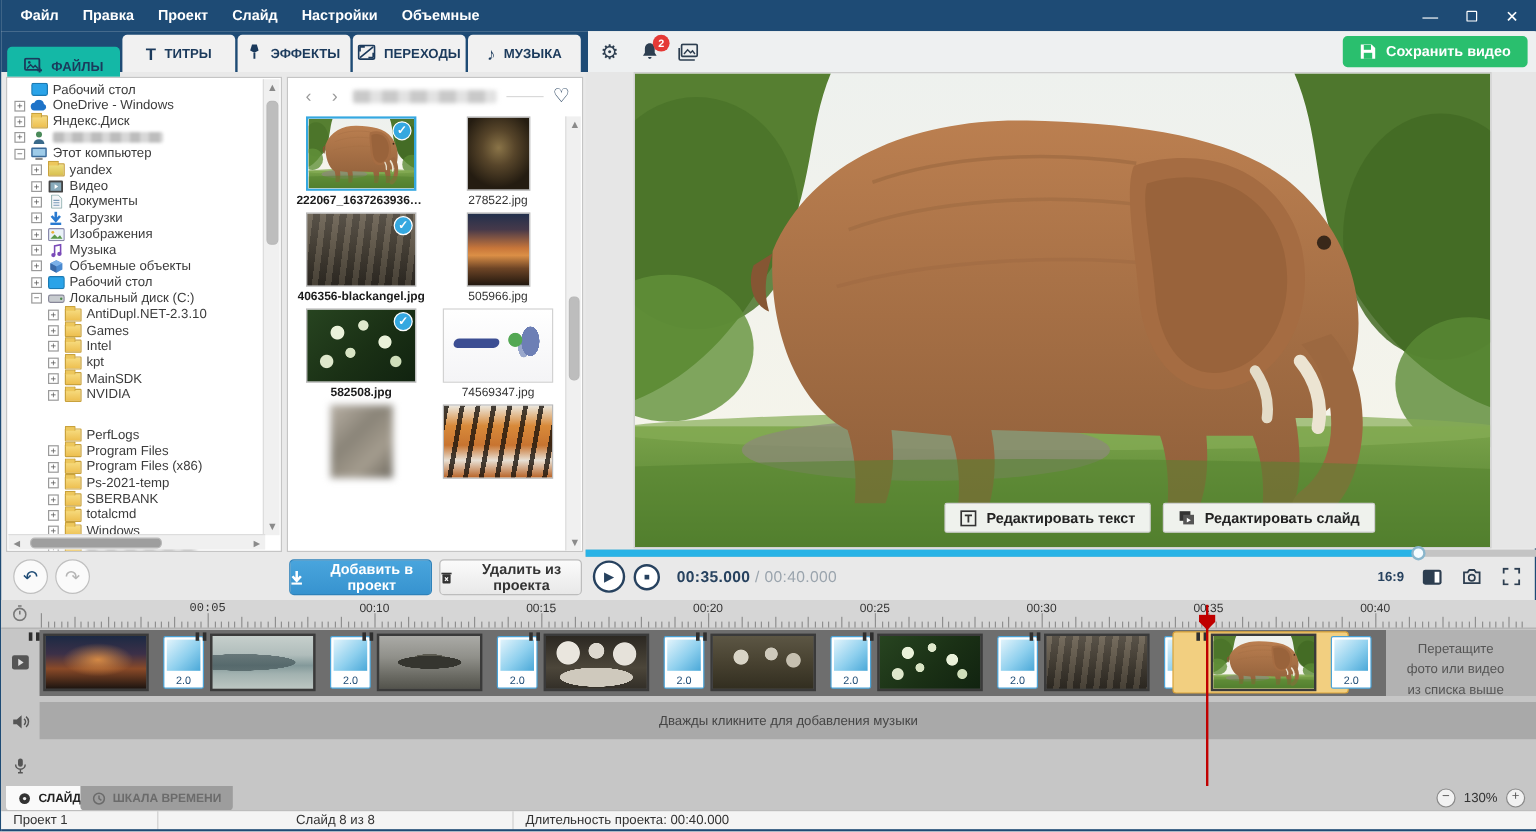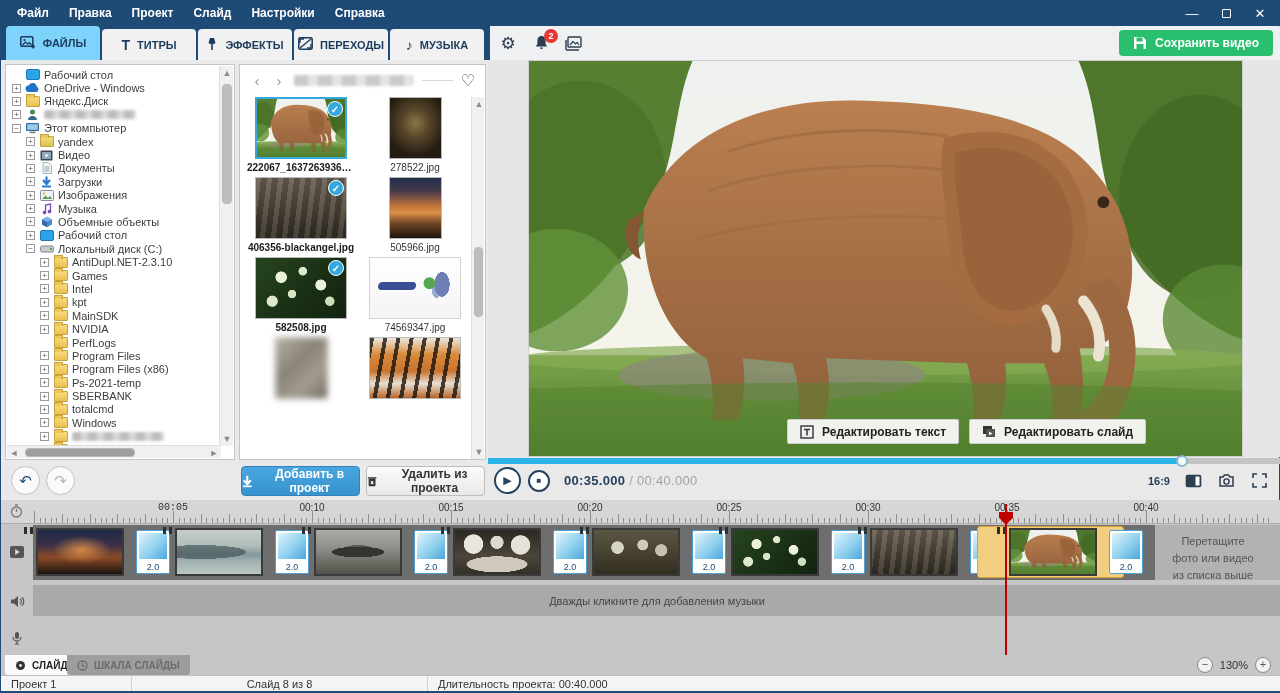--- a/index.html
+++ b/index.html
@@ -13,21 +13,21 @@
   .menu-item { color:#fff; font-size:12px; font-weight:700; padding:2px 8px; cursor:default; }
   .win-controls { position:absolute; right:6px; top:0; height:26px; display:flex; align-items:center; gap:4px; }
   .win-btn { width:30px; height:22px; color:#fff; font-size:13px; display:flex; align-items:center; justify-content:center; }
   .win-btn .sq { width:9px; height:9px; border:1.5px solid #fff; border-radius:1px; }
 
   
   .tabbar { position:absolute; left:0; top:26px; width:1280px; height:34px; background:#eef0f1; }
   .tabbar .blue-zone { position:absolute; left:0; top:0; width:489px; height:34px; background:#1e4b75; }
   .tabs { position:absolute; left:5px; top:0; display:flex; gap:2px; }
   .tab { width:94px; height:31px; margin-top:3px; background:#f1f1f1; border-radius:4px 4px 0 0; display:flex; align-items:center; justify-content:center; gap:7px; color:#1b3a5c; font-size:11px; font-weight:700; cursor:pointer; }
-  .tab.active { height:34px; margin-top:0; background:#7dd3fc; }
+  .tab.active { height:34px; margin-top:13px; background:#14b8a6; }
   .tab svg, .tab .glyph { flex:none; }
   .tab .glyph { font-size:14px; font-weight:700; color:#1b3a5c; }
   .quick-icons { position:absolute; left:497px; top:0; height:34px; display:flex; align-items:center; gap:13px; }
   .qicon { position:relative; width:20px; height:20px; display:flex; align-items:center; justify-content:center; color:#2d3e50; font-size:17px; }
   .badge { position:absolute; top:-4px; right:-7px; min-width:14px; height:14px; background:#e53935; color:#fff; font-size:9px; font-weight:700; border-radius:7px; display:flex; align-items:center; justify-content:center; padding:0 3px; }
   .save-btn { position:absolute; right:8px; top:4px; height:26px; background:#2abf6e; border:none; border-radius:4px; color:#fff; font-size:12px; font-weight:700; display:flex; align-items:center; gap:8px; padding:0 14px; cursor:pointer; font-family:inherit; }
 
   
   .tree-panel { position:absolute; left:4px; top:64px; width:230px; height:396px; background:#fff; border:1px solid #c5c5c5; overflow:hidden; }
   .tree-scroll-v { position:absolute; right:1px; top:1px; width:14px; height:380px; background:#f0f0f0; border-left:1px solid #ddd; }
@@ -197,21 +197,21 @@
 
 <div id="app">
 
   <div class="titlebar">
     <div class="menu" id="menubar">
         <span class="menu-item">Файл</span>
         <span class="menu-item">Правка</span>
         <span class="menu-item">Проект</span>
         <span class="menu-item">Слайд</span>
         <span class="menu-item">Настройки</span>
-        <span class="menu-item">Справка</span>
+        <span class="menu-item">Объемные</span>
       </div>
     <div class="win-controls">
       <div class="win-btn">—</div>
       <div class="win-btn">
           <span class="sq"></span>
         </div>
       <div class="win-btn">✕</div>
     </div>
   </div>
 
@@ -449,21 +449,21 @@
           </span>
           <span>MainSDK</span>
         </div>
         <div class="tree-row" style="padding-left: 32px;">
           <span class="expander">+</span>
           <span class="tree-ic">
             <div class="ic-folder"></div>
           </span>
           <span>NVIDIA</span>
         </div>
-        <div class="tree-row" style="padding-left: 32px;">
+        <div class="tree-row" style="padding-left: 32px; margin-top: 20px;">
           <span class="expander none"></span>
           <span class="tree-ic">
             <div class="ic-folder"></div>
           </span>
           <span>PerfLogs</span>
         </div>
         <div class="tree-row" style="padding-left: 32px;">
           <span class="expander">+</span>
           <span class="tree-ic">
             <div class="ic-folder"></div>
@@ -1012,21 +1012,21 @@
           <circle cx="5.5" cy="5.5" r="4.5" fill="#333"></circle>
           <circle cx="5.5" cy="5.5" r="1.4" fill="#eee"></circle>
         </svg>
       <span>СЛАЙДЫ</span>
     </div>
     <div class="ftab inactive" style="left:66px">
       <svg width="11" height="11" viewBox="0 0 11 11">
           <circle cx="5.5" cy="5.5" r="4.5" fill="none" stroke="#6b6b6b" stroke-width="1.3"></circle>
           <path d="M5.5,3 V5.5 L7.5,7" stroke="#6b6b6b" stroke-width="1.2" fill="none"></path>
         </svg>
-      <span>ШКАЛА СЛАЙДЫ</span>
+      <span>ШКАЛА ВРЕМЕНИ</span>
     </div>
     <div class="zoom-ctrl">
       <div class="zoom-btn">−</div>
       <span class="zoom-val">130%</span>
       <div class="zoom-btn">+</div>
     </div>
   </div>
 
   <div class="statusbar">
     <span class="cell" style="width:130px">Проект 1</span>

